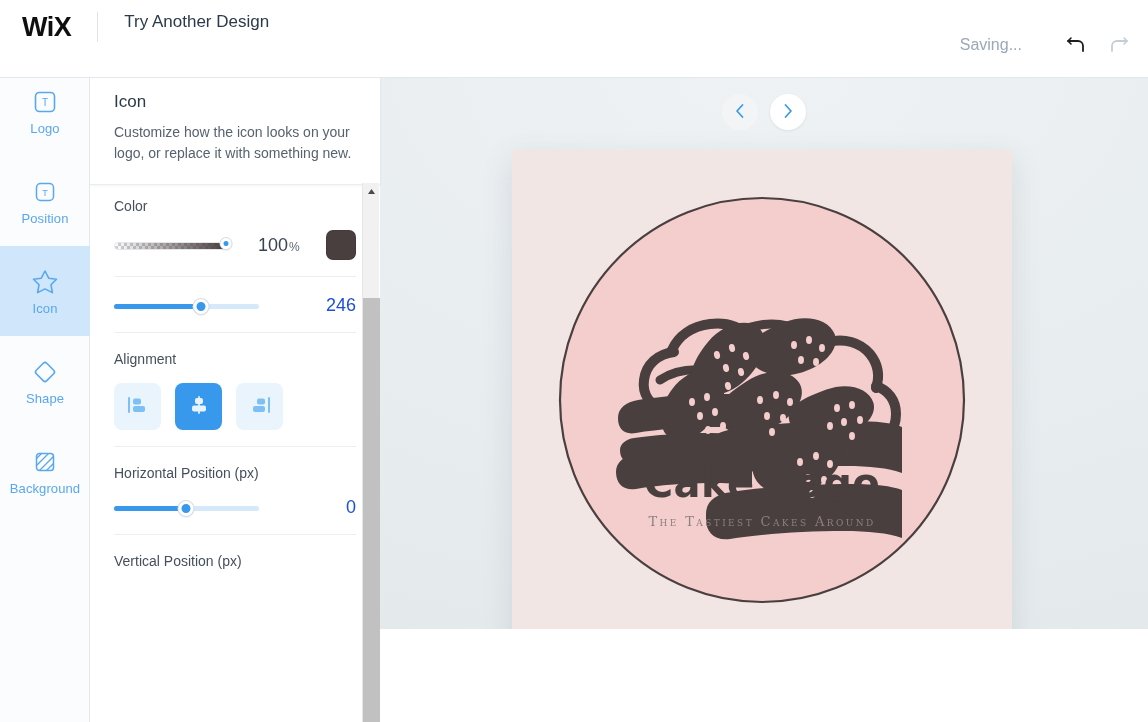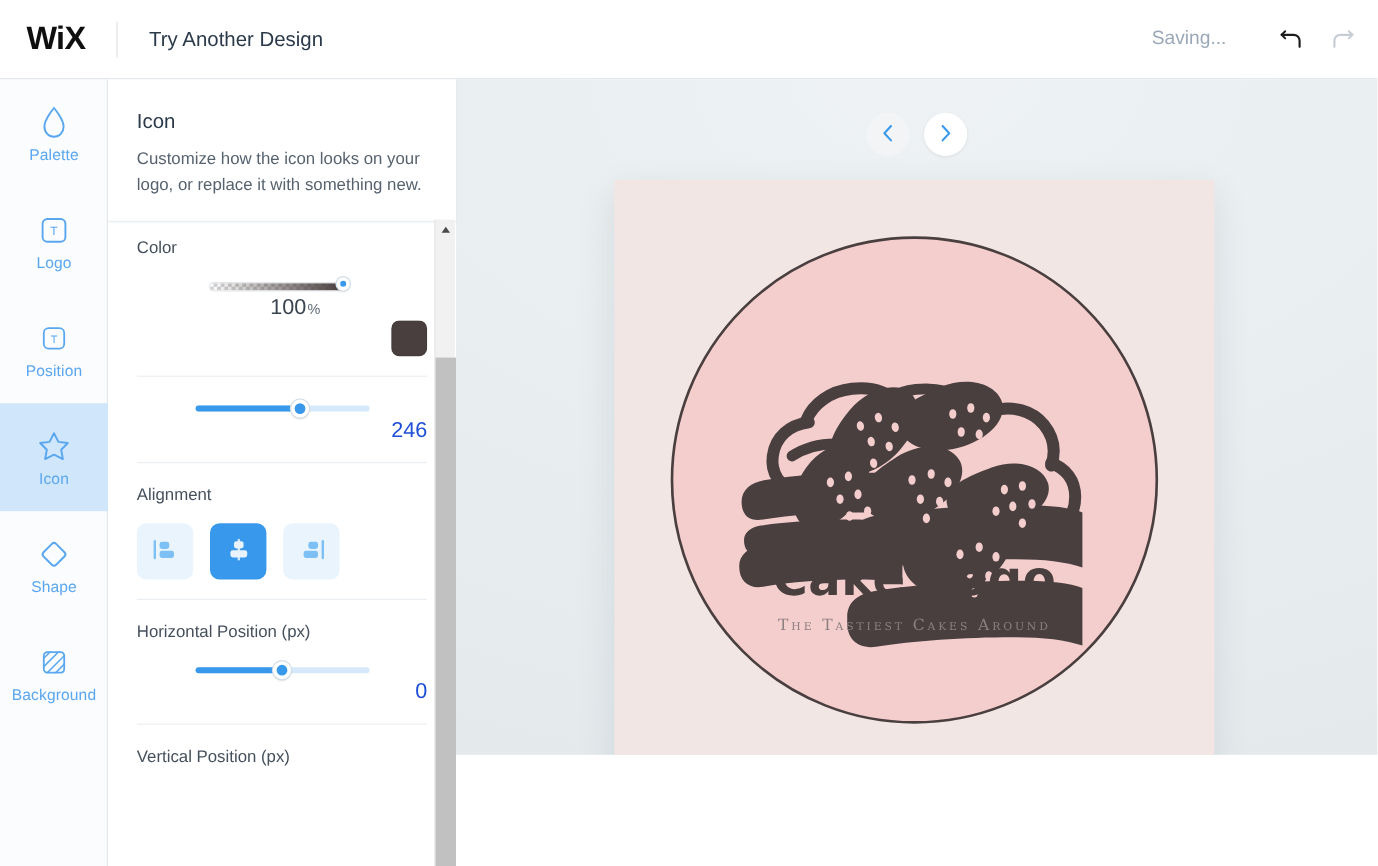--- a/index.html
+++ b/index.html
@@ -6,25 +6,25 @@
   html, body {
     width: 1148px; height: 722px;
     font-family: "Liberation Sans", sans-serif;
     overflow: hidden;
     background: #ffffff;
   }
   #app { position: relative; width: 1148px; height: 722px; }
 
   
   .topbar {
-    position: absolute; top: 0; left: 0;
+    position: absolute; top: 12px; left: 0;
     width: 1148px; height: 66px;
     background: #ffffff;
     border-bottom: 1px solid #e4e8ec;
-    display: flex; align-items: center;
+    display: flex; 
     z-index: 20;
   }
   .wix-logo {
     margin-left: 22px;
     font-size: 27px; font-weight: bold;
     letter-spacing: -0.5px;
     color: #0f0f0f;
     font-family: "Liberation Sans", sans-serif;
   }
   .topbar-divider {
@@ -110,21 +110,21 @@
   .ctl {
     padding: 18px 0 16px 0;
     border-bottom: 1px solid #eceff2;
   }
   .ctl:first-child { padding-top: 14px; }
   .ctl-label {
     font-size: 14px; color: #45505c;
     margin-bottom: 16px;
   }
   .ctl-row {
-    display: flex; align-items: center; flex-direction: column;
+    display: flex; align-items: center;
   }
   .slider-wrap {
     position: relative;
     width: 145px; height: 16px;
     display: flex; align-items: center;
   }
   .slider-track {
     position: absolute; left: 0; top: 6px;
     width: 145px; height: 5px;
     border-radius: 3px;
@@ -295,28 +295,20 @@
             <path d="M15 10 L18 7 L15 4" fill="none" stroke="#c6cdd4" stroke-width="1.6" stroke-linecap="round" stroke-linejoin="round"></path>
             <path d="M18 7 H8 a5 5 0 0 0 -5 5 v5" fill="none" stroke="#c6cdd4" stroke-width="1.8" stroke-linecap="round"></path>
           </svg>
         </span>
       </button>
     </div>
   </div>
 
   <div class="rail">
 
-    <div class="rail-item">
-      <span class="rail-icon">
-        <svg width="26" height="30" viewBox="0 0 26 30">
-          <path d="M13 3 C13 3 5 12.5 5 18.5 C5 23.2 8.6 27 13 27 C17.4 27 21 23.2 21 18.5 C21 12.5 13 3 13 3 Z" fill="none" stroke="#5aa7f0" stroke-width="1.6"></path>
-        </svg>
-      </span>
-      <span class="rail-label">Palette</span>
-    </div>
 
     <div class="rail-item">
       <span class="rail-icon">
         <svg width="26" height="26" viewBox="0 0 26 26">
           <rect x="3.5" y="3.5" width="19" height="19" rx="4" fill="none" stroke="#5aa7f0" stroke-width="1.6"></rect>
           <text x="13" y="17" text-anchor="middle" font-family="Liberation Sans, sans-serif" font-size="10" fill="#5aa7f0">T</text>
         </svg>
       </span>
       <span class="rail-label">Logo</span>
     </div>

